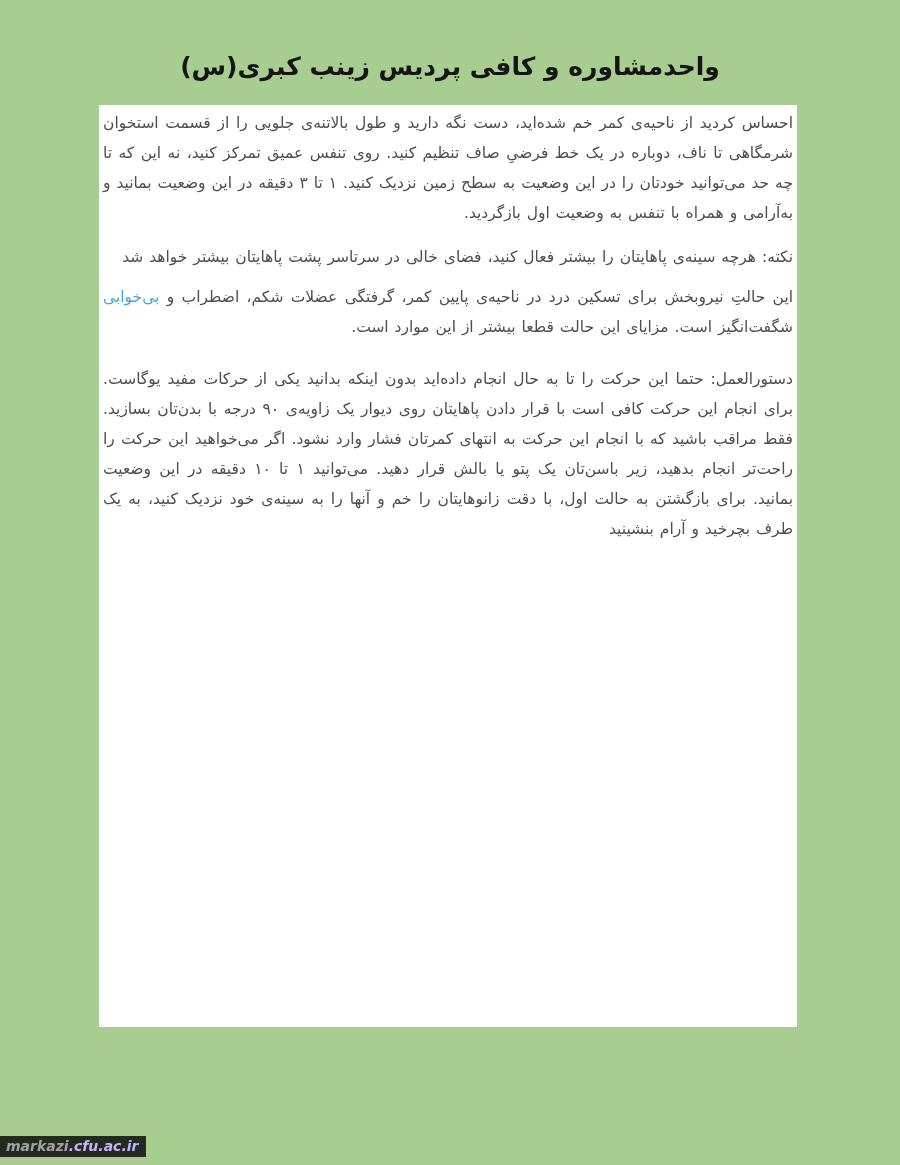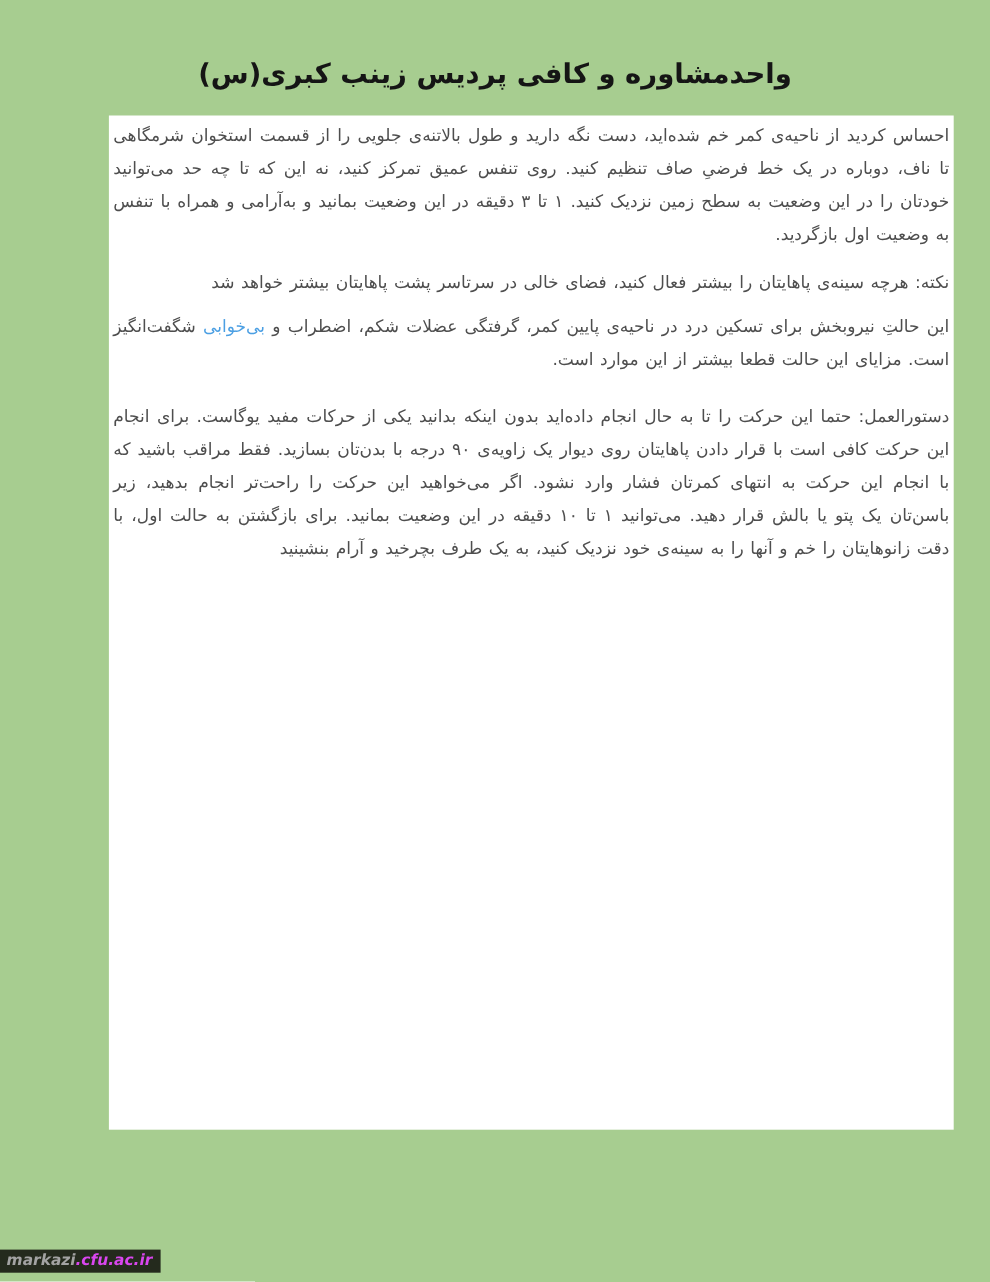--- a/index.html
+++ b/index.html
@@ -19,21 +19,21 @@
     font-size: 25px;
     line-height: 38px;
     font-weight: 700;
     color: #151515;
     letter-spacing: 0;
   }
   .card {
     position: absolute;
     left: 99px;
     top: 105px;
-    width: 768px;
+    width: 698px;
     height: 922px;
     background: #ffffff;
     box-sizing: border-box;
     padding: 3px 4px;
     direction: rtl;
   }
   .body-text {
     margin: 0;
     direction: rtl;
     text-align: justify;
@@ -68,21 +68,21 @@
     padding: 0 8px 0 6px;
     display: flex;
     align-items: center;
     font-style: italic;
     font-weight: 700;
     font-size: 14px;
     line-height: 21px;
     white-space: nowrap;
   }
   .wm-name { color: #a3a3a3; }
-  .wm-domain { color: #d946ef; }
+  .wm-domain { color: #c4b5fd; }
 </style>
 </head>
 <body>
 
 <h2 class="page-title">واحدمشاوره و کافی پردیس زینب کبری(س)</h2>
 
 <div class="card">
 
   <p class="body-text">احساس کردید از ناحیه‌ی کمر خم شده‌اید، دست نگه دارید و طول بالاتنه‌ی جلویی را از قسمت استخوان شرمگاهی تا ناف، دوباره در یک خط فرضیِ صاف تنظیم کنید. روی تنفس عمیق تمرکز کنید، نه این که تا چه حد می‌توانید خودتان را در این وضعیت به سطح زمین نزدیک کنید. ۱ تا ۳ دقیقه در این وضعیت بمانید و به‌آرامی و همراه با تنفس به وضعیت اول بازگردید.</p>
 

